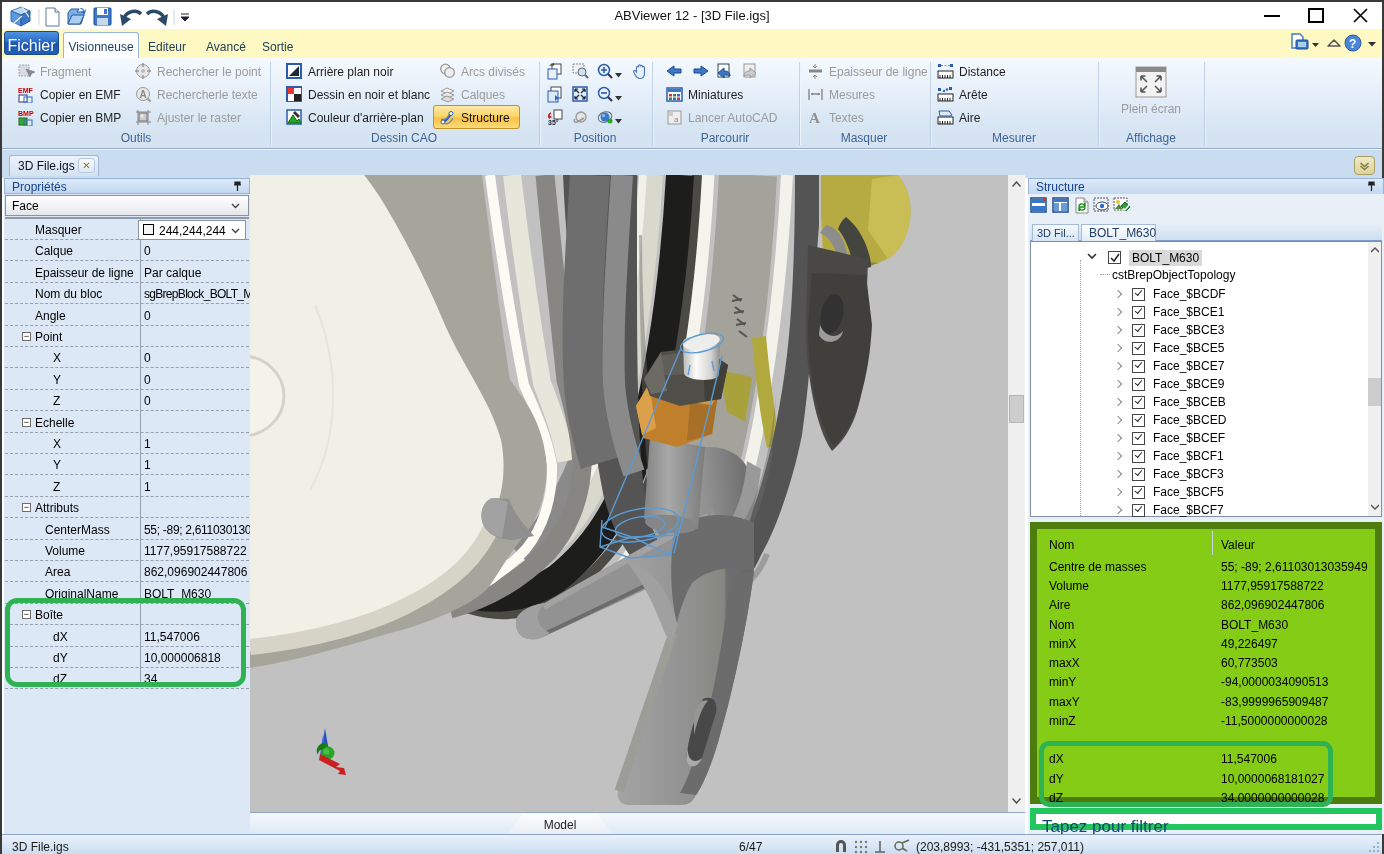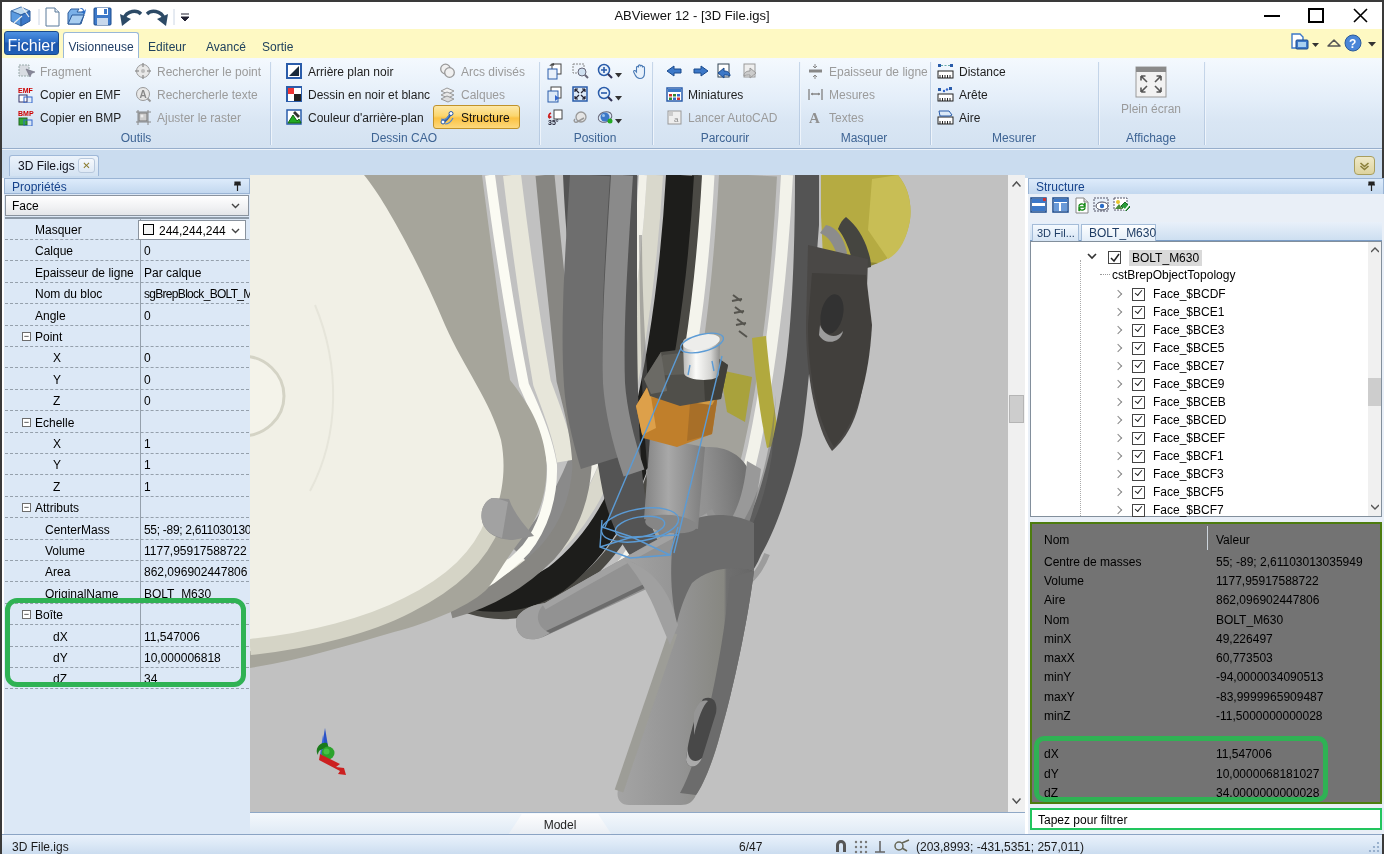--- a/index.html
+++ b/index.html
@@ -39,22 +39,22 @@
 .pm{position:absolute;left:17px;top:6px;width:9px;height:9px;border:1px solid #6d6d6d;background:#fff;line-height:7px;font-size:9px;text-align:center;color:#000}
 .greenbox{position:absolute;border:5px solid #2fb254;border-radius:12px}
 
 #vp{position:absolute;left:248px;top:173px;width:775px;height:637px;background:#ababab}
 #vscroll{position:absolute;left:758px;top:0;width:17px;height:637px;background:#f0f0f0}
 #modelbar{position:absolute;left:248px;top:810px;width:775px;height:22px;background:linear-gradient(#f4f8fc,#dfeaf5);border-top:1px solid #8fa8c6}
 #modeltab{position:absolute;left:258px;top:1px;width:104px;height:21px;background:linear-gradient(#fdfdfe,#e8edf3);clip-path:polygon(14px 0,90px 0,104px 21px,0 21px);font-size:12px;color:#222;text-align:center;padding-top:4px}
 
 #rpanel{position:absolute;left:1026px;top:176px;width:356px;height:656px;background:#e9eff7}
 #rtree{position:absolute;left:2px;top:63px;width:352px;height:276px;background:#fff;border:1px solid #828f9c}
-#rtable{position:absolute;left:2px;top:344px;width:352px;height:282px;background:#737373;border:2px solid #4d7c0f;font-size:12px}
-#rfilter{position:absolute;left:2px;top:630px;width:352px;height:22px;background:#fff;border:2px solid #22c55e;font-size:12px;color:#000000;padding:3px 0 0 6px}
+#rtable{position:absolute;left:2px;top:344px;width:352px;height:282px;background:#84cc16;border:7px solid #4d7c0f;font-size:12px}
+#rfilter{position:absolute;left:2px;top:630px;width:352px;height:22px;background:#fff;border:6px solid #22c55e;font-size:17px;color:#0c4a6e;padding:3px 0 0 6px}
 .trow{position:absolute;height:18px;font-size:12px;color:#000;white-space:nowrap}
 .vrow{position:absolute;left:0;width:350px;height:19px;font-size:12px;color:#000}
 .vrow .n{position:absolute;left:12px;top:3px}
 .vrow .v{position:absolute;left:184px;top:3px}
 .face .ftxt{position:absolute;left:122px;top:1px}
 .face::before{content:"";position:absolute;left:84px;top:5px;width:5px;height:5px;border-right:1.6px solid #888;border-bottom:1.6px solid #888;transform:rotate(-45deg)}
 .face::after{content:"";position:absolute;left:101px;top:2px;width:11px;height:11px;border:1px solid #444;background:#fff}
 .face i{position:absolute;left:104px;top:4px;width:7px;height:4px;border-left:1.8px solid #222;border-bottom:1.8px solid #222;transform:rotate(-50deg);z-index:2}
 #treeguide{position:absolute;left:49px;top:18px;width:1px;height:256px;border-left:1px dotted #aaa}
 .pin{position:absolute;right:9px;top:3px;width:7px;height:11px}

